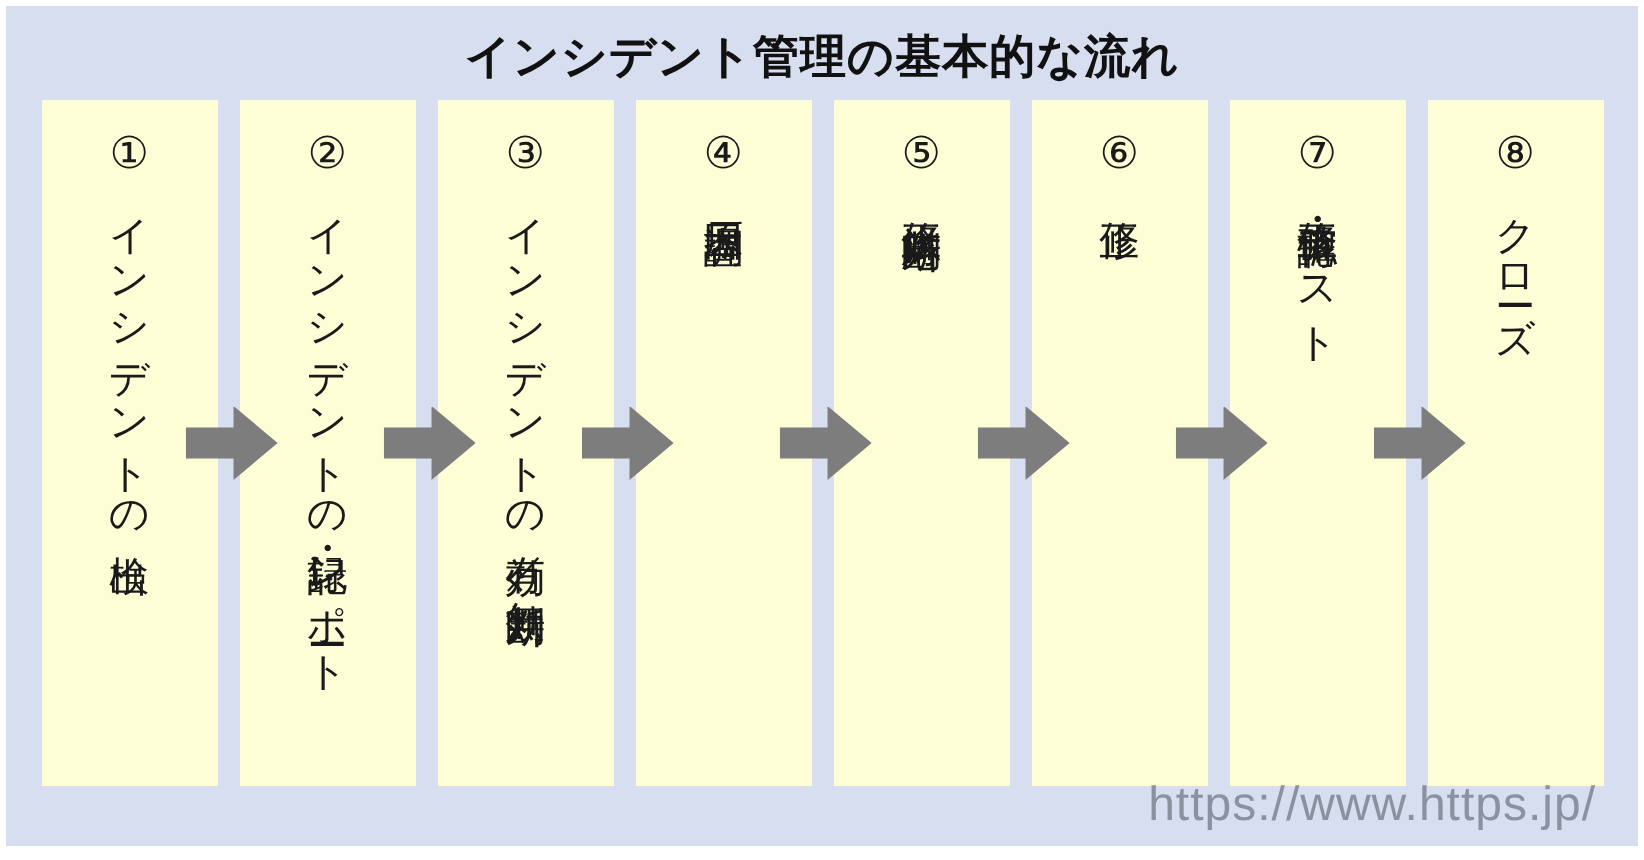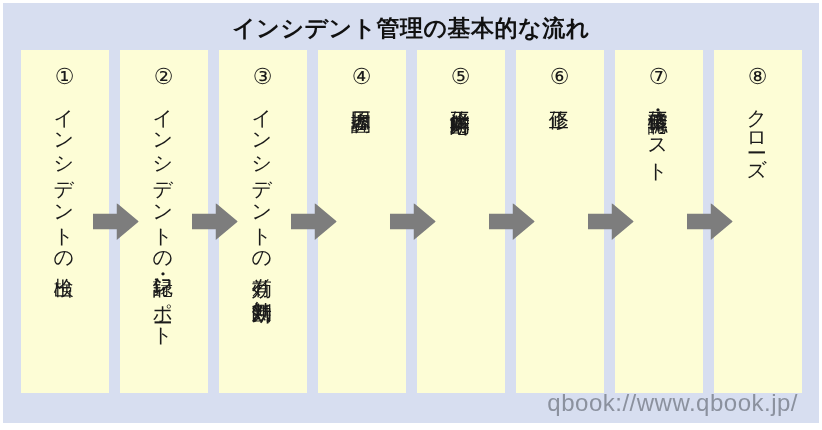--- a/index.html
+++ b/index.html
@@ -153,15 +153,15 @@
     <div class="gap">
       <div class="arrow"></div>
     </div>
 
     <div class="step">
       <div class="vtext"><span class="step-num">⑧</span><span class="step-label">クローズ</span></div>
     </div>
 
   </div>
 
-  <div class="watermark">qbook://www.qbook.jp/</div>
+  <div class="watermark">https://www.https.jp/</div>
 
 </div>
 
 </body></html>

